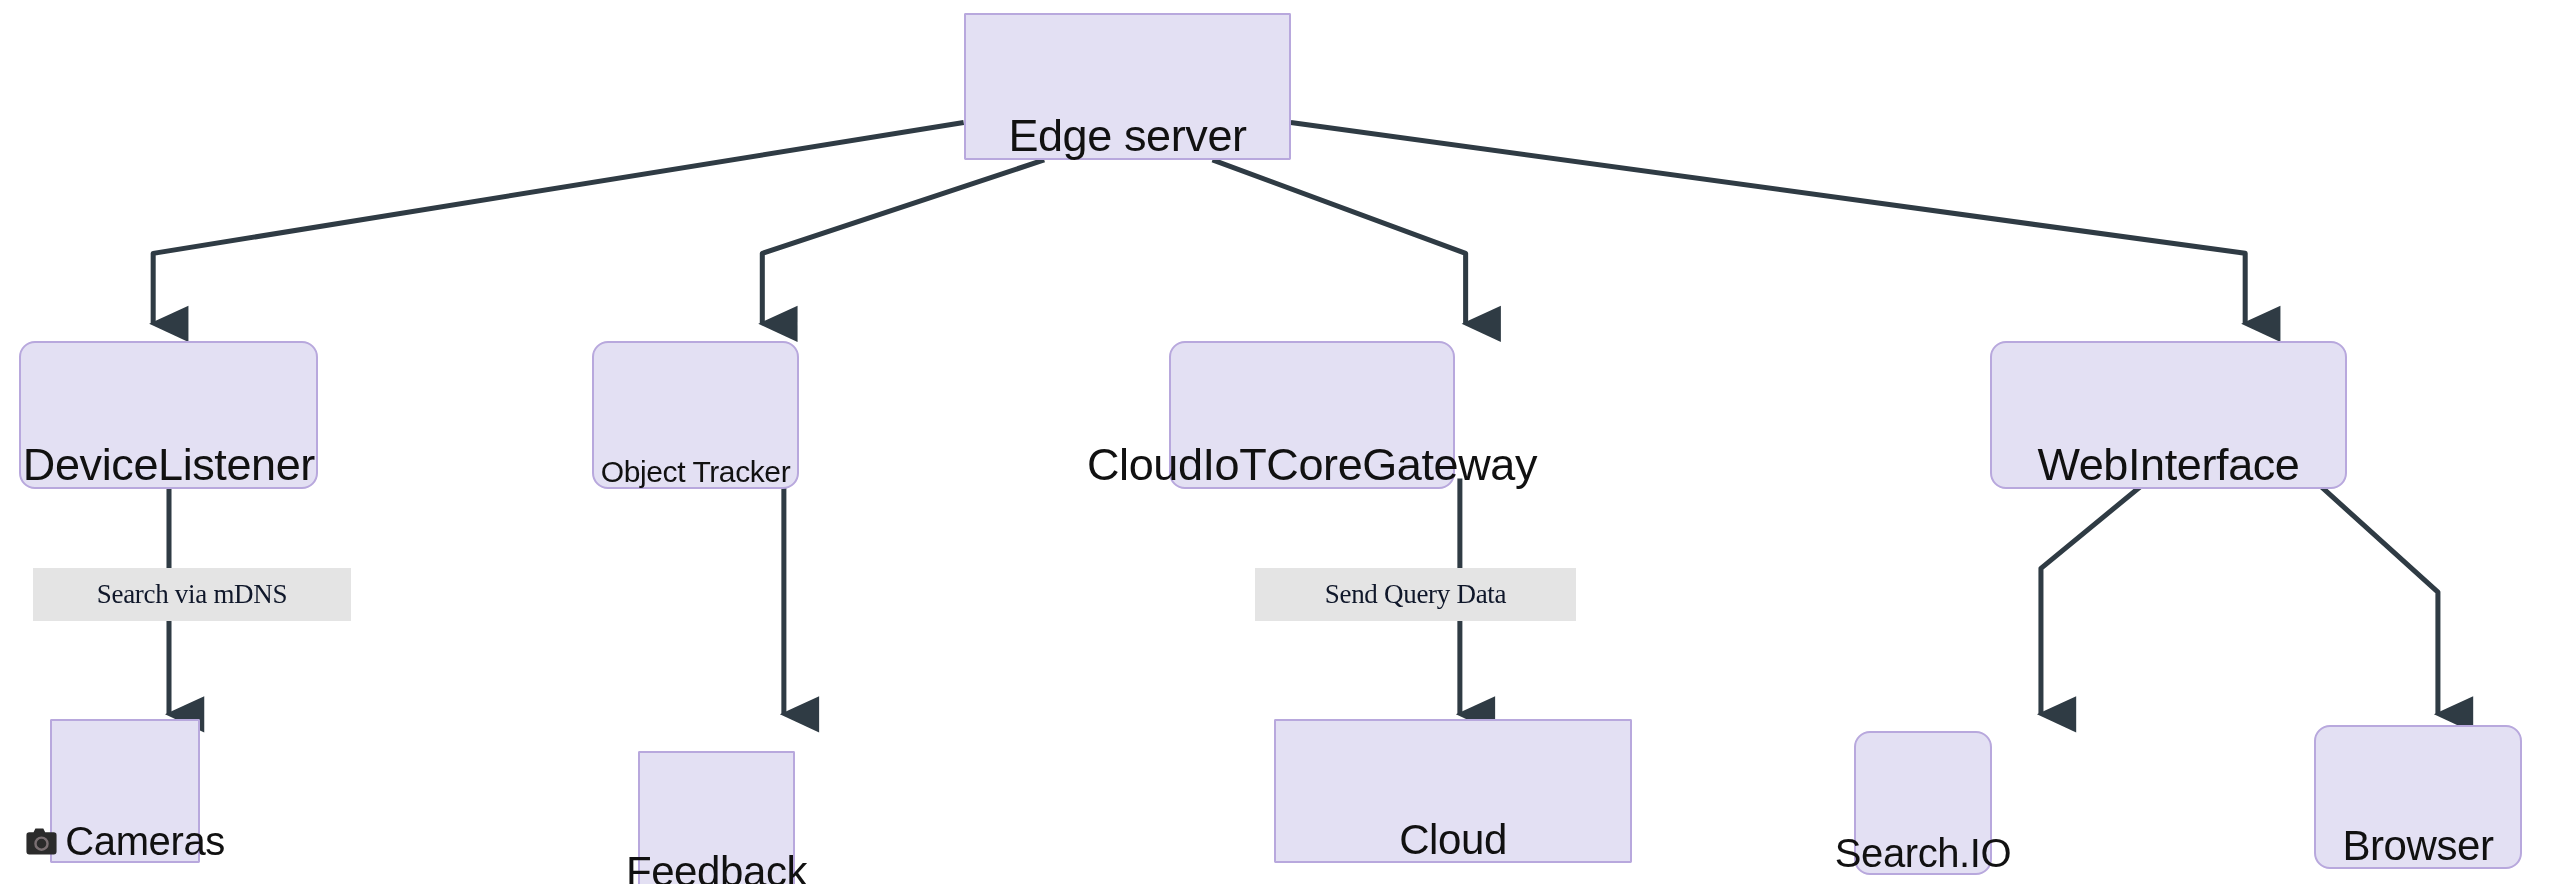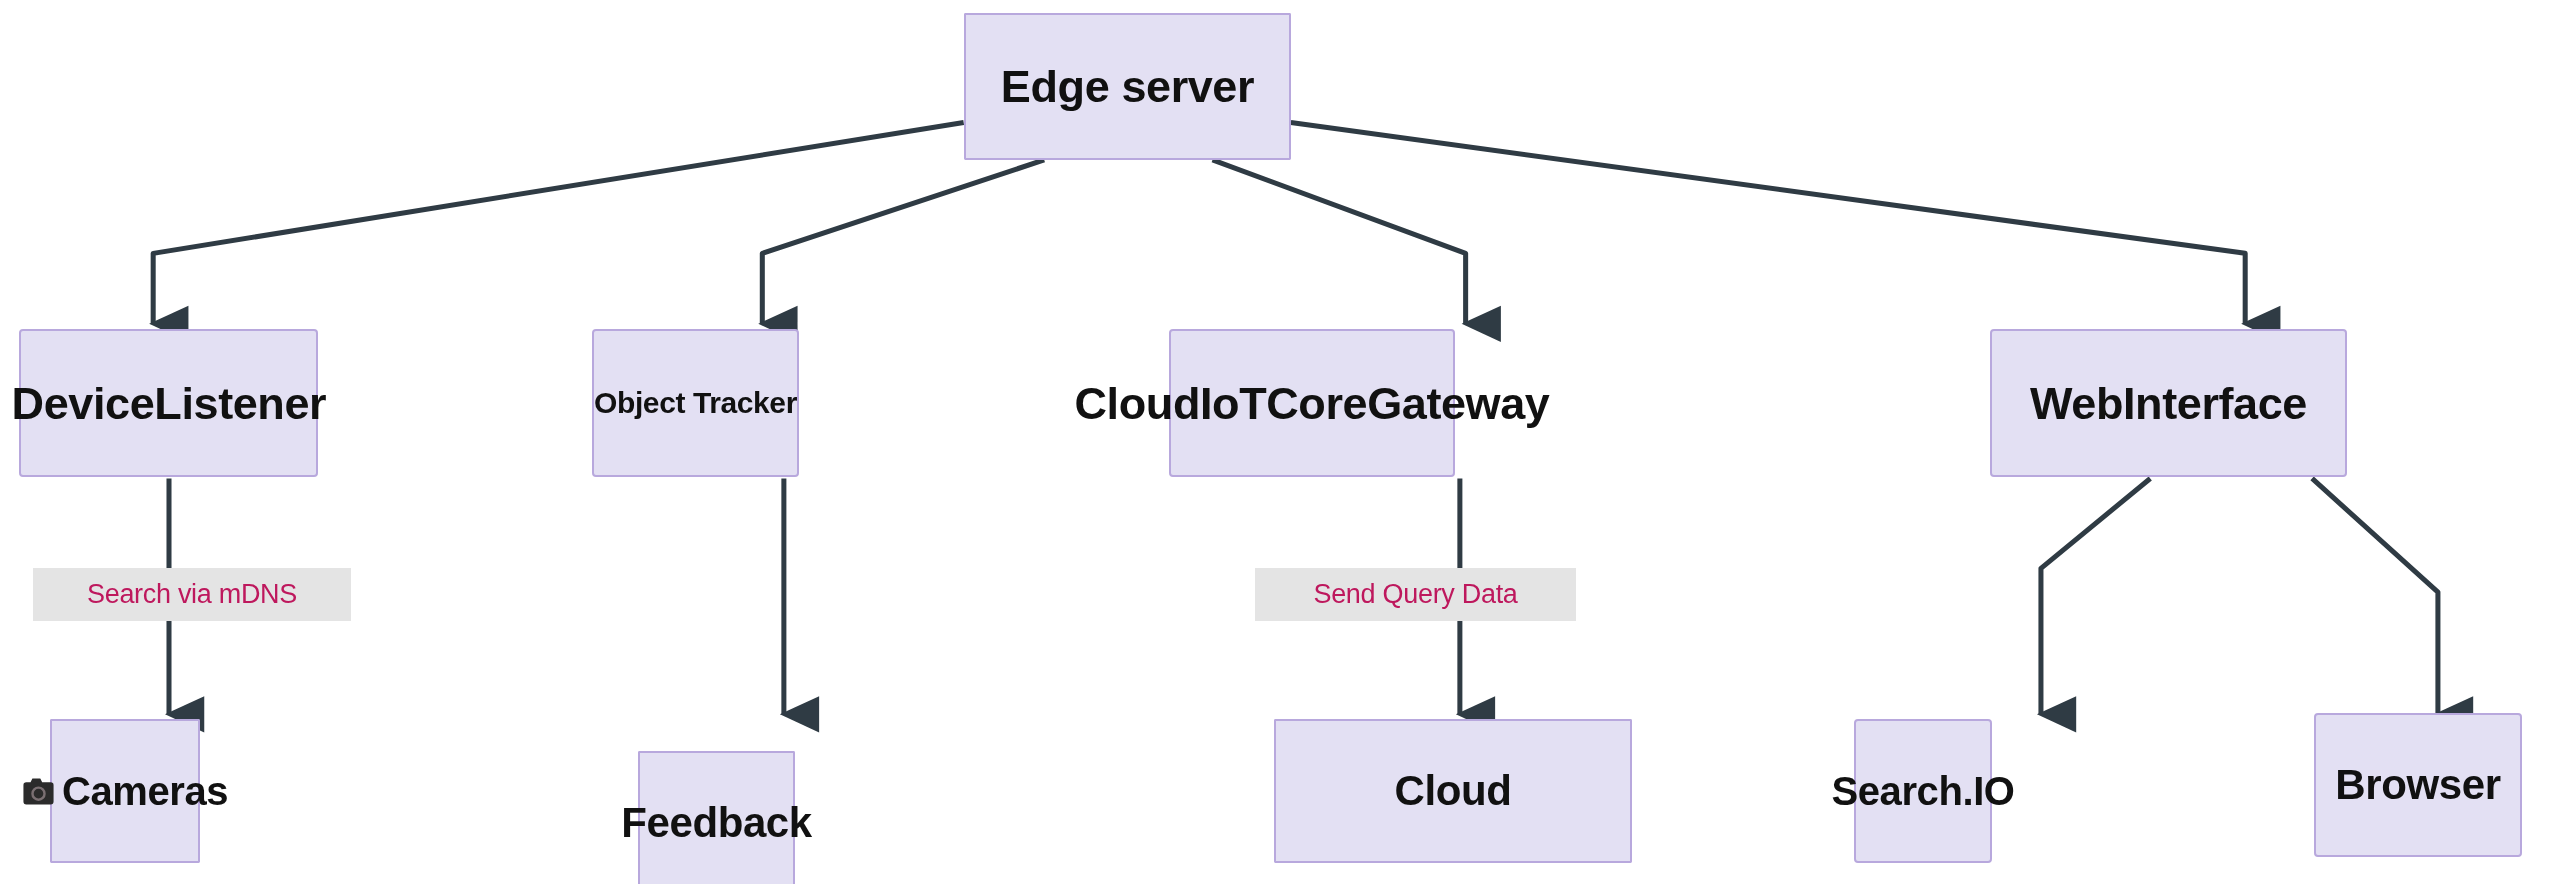--- a/index.html
+++ b/index.html
@@ -22,39 +22,39 @@
     width: 2576px;
     height: 885px;
     pointer-events: none;
   }
   .node {
     position: absolute;
     box-sizing: border-box;
     background: #e3e0f3;
     border: 2.9px solid #b8a8dd;
     display: flex;
-    align-items: center;
+    align-items: flex-end;
     justify-content: center;
     color: #111111;
     font-family: "Liberation Sans", sans-serif;
-    font-weight: 700;
+    font-weight: 400;
     letter-spacing: -0.4px;
     white-space: nowrap;
   }
-  .node.rounded { border-radius: 4px; }
+  .node.rounded { border-radius: 16px; margin-top: 12px; }
   .node.square  { border-radius: 1.4px; }
 
   .node-label { line-height: 1; }
 
   .edge-label {
     position: absolute;
     box-sizing: border-box;
     background: #e4e4e4;
-    color: #be185d;
-    font-family: Liberation Sans, sans-serif;
+    color: #0f172a;
+    font-family: Liberation Serif, serif;
     display: flex;
     align-items: center;
     justify-content: center;
     white-space: nowrap;
     letter-spacing: -0.3px;
     line-height: 1;
   }
 
   .cam-wrap {
     display: flex;

